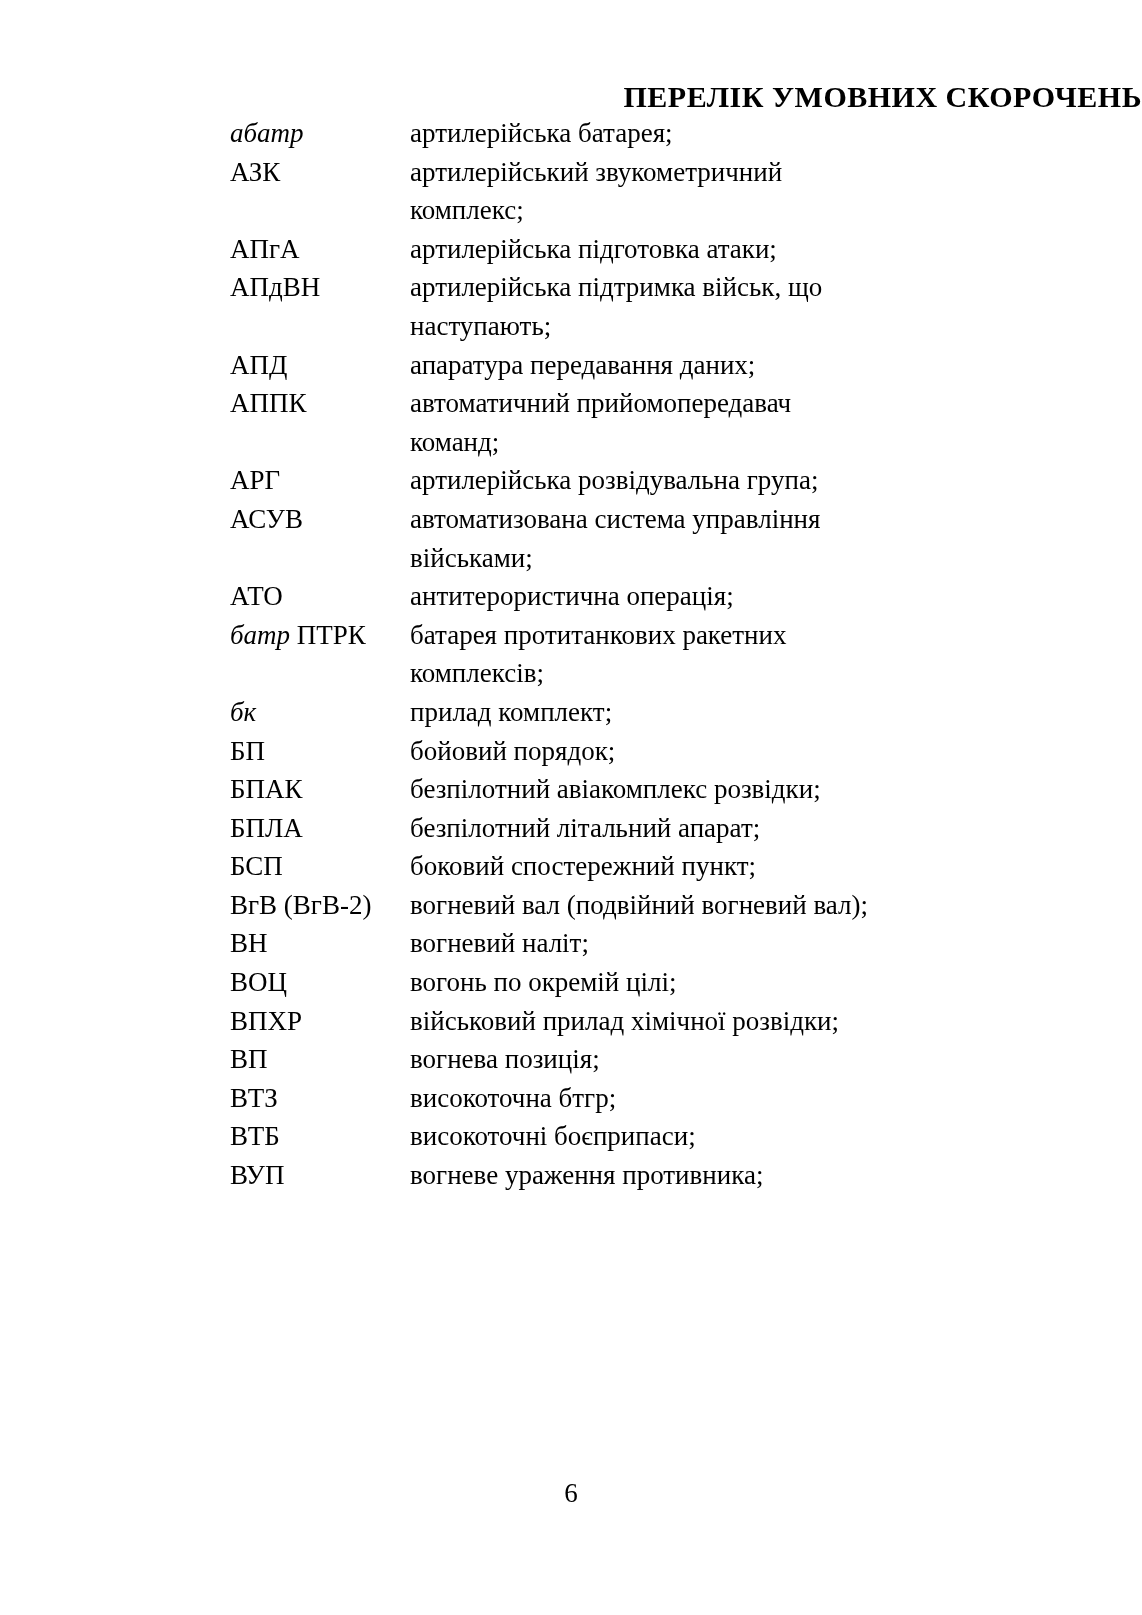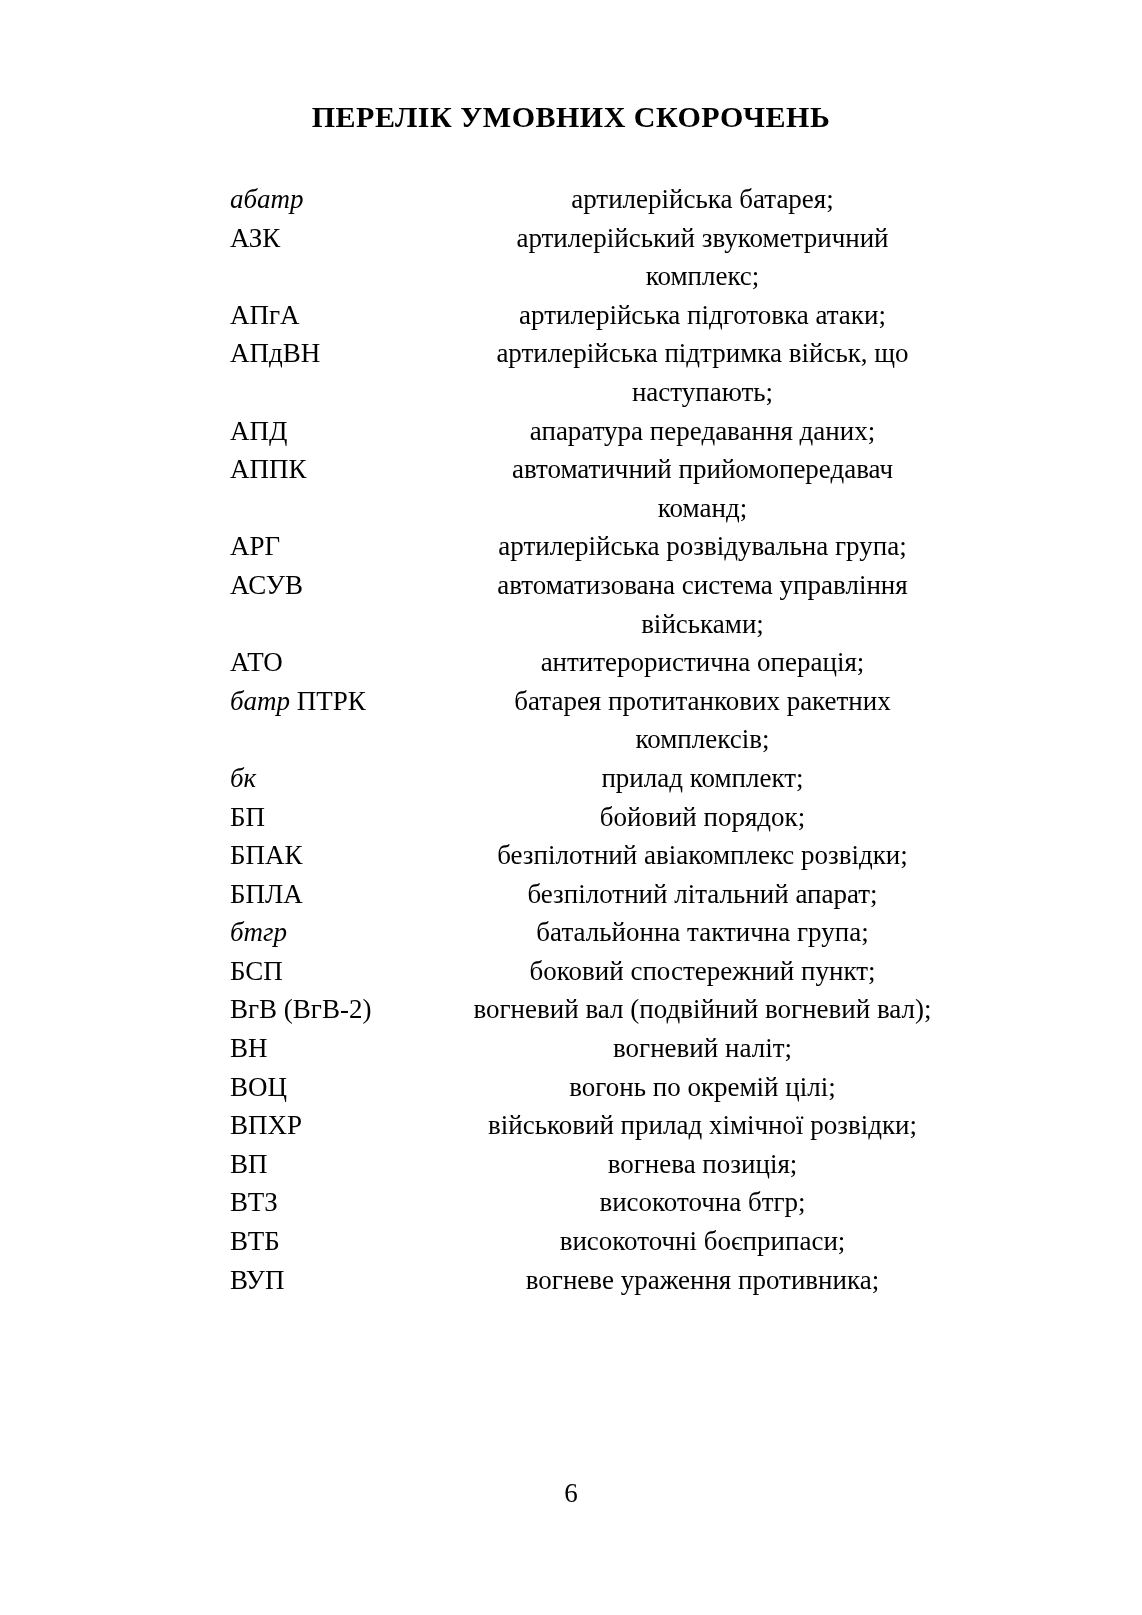--- a/index.html
+++ b/index.html
@@ -12,46 +12,44 @@
     width: 1142px;
     height: 1615px;
     margin: 0 auto;
     background: #ffffff;
     font-family: "Liberation Serif", serif;
     color: #000000;
     overflow: hidden;
     box-sizing: border-box;
   }
   .doc-title {
-    padding-top: 100px;
-    text-align: center;
+    padding-top: 80px;
+    text-align: right;
     font-size: 30px;
     font-weight: bold;
     letter-spacing: 0.5px;
     line-height: 34px;
   }
   .abbr-list {
-    margin-top: 46px;
     margin-left: 230px;
     margin-right: 130px;
     font-size: 27px;
     line-height: 38.6px;
   }
   .row {
     display: flex;
     align-items: flex-start;
   }
   .abbr {
     flex: 0 0 180px;
     white-space: nowrap;
   }
   .def {
     flex: 1 1 auto;
     max-width: 585px;
-    text-align: center;
   }
   .it {
     font-style: italic;
   }
   .page-number {
     position: absolute;
     left: 0;
     right: 0;
     top: 1478px;
     text-align: center;
@@ -148,26 +146,20 @@
           <div>безпілотний авіакомплекс розвідки;</div>
         </div>
       </div>
       <div class="row">
         <div class="abbr"><span>БПЛА</span></div>
         <div class="def">
           <div>безпілотний літальний апарат;</div>
         </div>
       </div>
       <div class="row">
-        <div class="abbr"><span class="it">бтгр</span></div>
-        <div class="def">
-          <div>батальйонна тактична група;</div>
-        </div>
-      </div>
-      <div class="row">
         <div class="abbr"><span>БСП</span></div>
         <div class="def">
           <div>боковий спостережний пункт;</div>
         </div>
       </div>
       <div class="row">
         <div class="abbr"><span>ВгВ (ВгВ-2)</span></div>
         <div class="def">
           <div>вогневий вал (подвійний вогневий вал);</div>
         </div>

